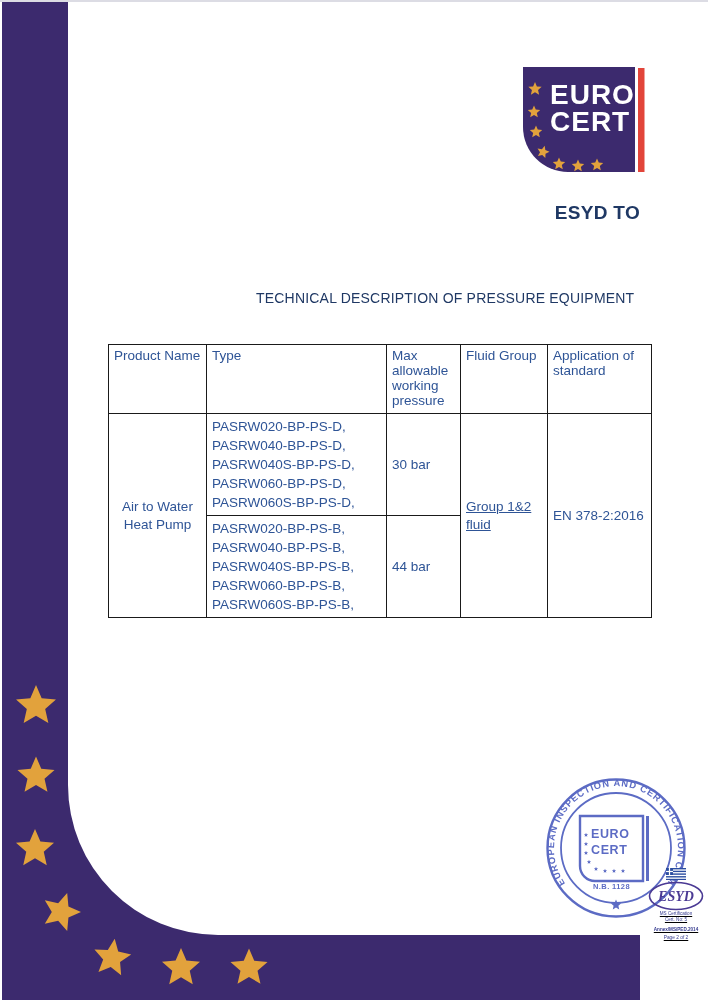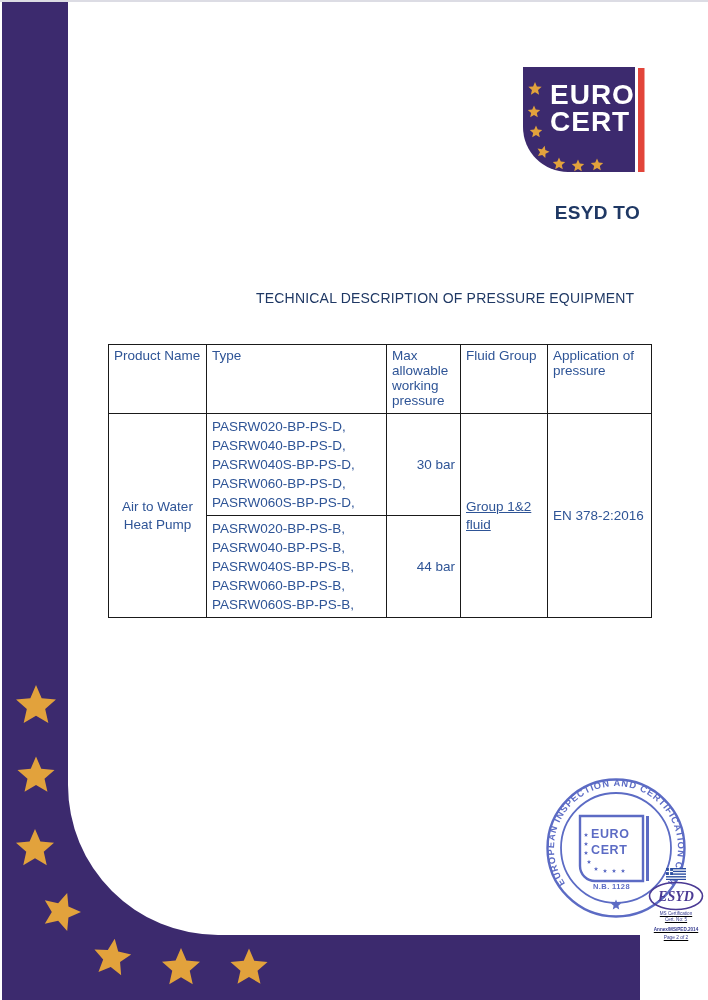--- a/index.html
+++ b/index.html
@@ -35,21 +35,21 @@
 
   
   table.equip {
     position:absolute; left:108px; top:308px; width:543px;
     border-collapse:collapse; table-layout:fixed;
     color:var(--table_blue); font-size:13.5px;margin-top:36px;
   }
   table.equip th, table.equip td { border:1.5px solid #1a1a1a; padding:3px 5px; font-weight:normal; }
   table.equip th { text-align:left; vertical-align:top; height:62px; }
   td.type-cell { vertical-align:top; white-space:pre-line; line-height:19px; padding-top:4px; }
-  td.pressure-cell { text-align:right; vertical-align:middle; }
+  td.pressure-cell { text-align:left; vertical-align:middle; }
   td.product-cell { text-align:center; vertical-align:middle; line-height:18px; }
   td.fluid-cell { vertical-align:middle; line-height:18px;text-decoration:underline; }
   td.standard-cell { vertical-align:middle; white-space:nowrap; }
   tr.row-a { height:96px; }
   tr.row-b { height:100px; }
 
   
   .stamp-svg { position:absolute; left:545px; top:777px; width:142px; height:142px; opacity:.87; }
   .stamp-stroke { stroke:var(--stamp_blue); fill:none; }
   .stamp-fill { fill:var(--stamp_blue); }
@@ -115,21 +115,21 @@
         <col style="width:74px">
         <col style="width:87px">
         <col style="width:104px">
     </colgroup>
     <tbody>
         <tr>
       <th>Product Name</th>
       <th>Type</th>
       <th>Max allowable working pressure</th>
       <th>Fluid Group</th>
-      <th>Application of pressure</th>
+      <th>Application of standard</th>
     </tr>
     <tr class="row-a">
       <td class="product-cell" rowspan="2">Air to Water Heat Pump</td>
       <td class="type-cell">PASRW020-BP-PS-D,
 PASRW040-BP-PS-D,
 PASRW040S-BP-PS-D,
 PASRW060-BP-PS-D,
 PASRW060S-BP-PS-D,</td>
       <td class="pressure-cell">30 bar</td>
       <td class="fluid-cell" rowspan="2">Group 1&amp;2 fluid</td>

